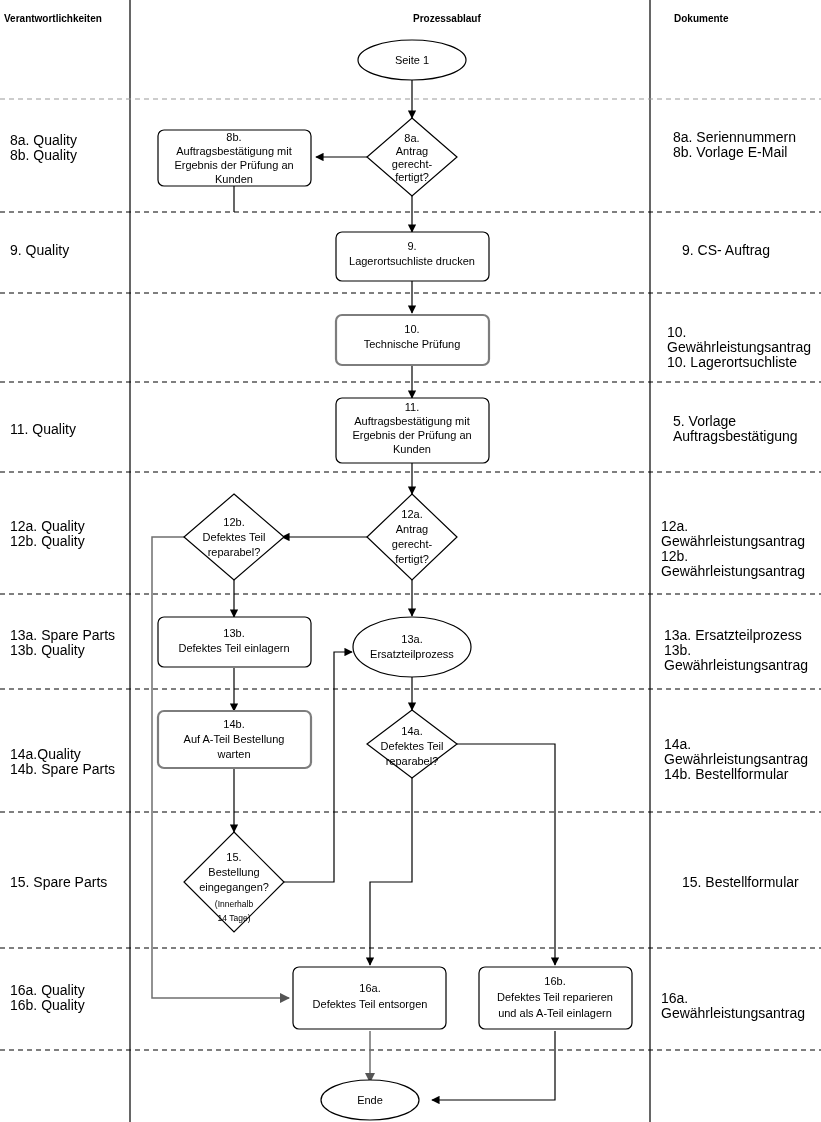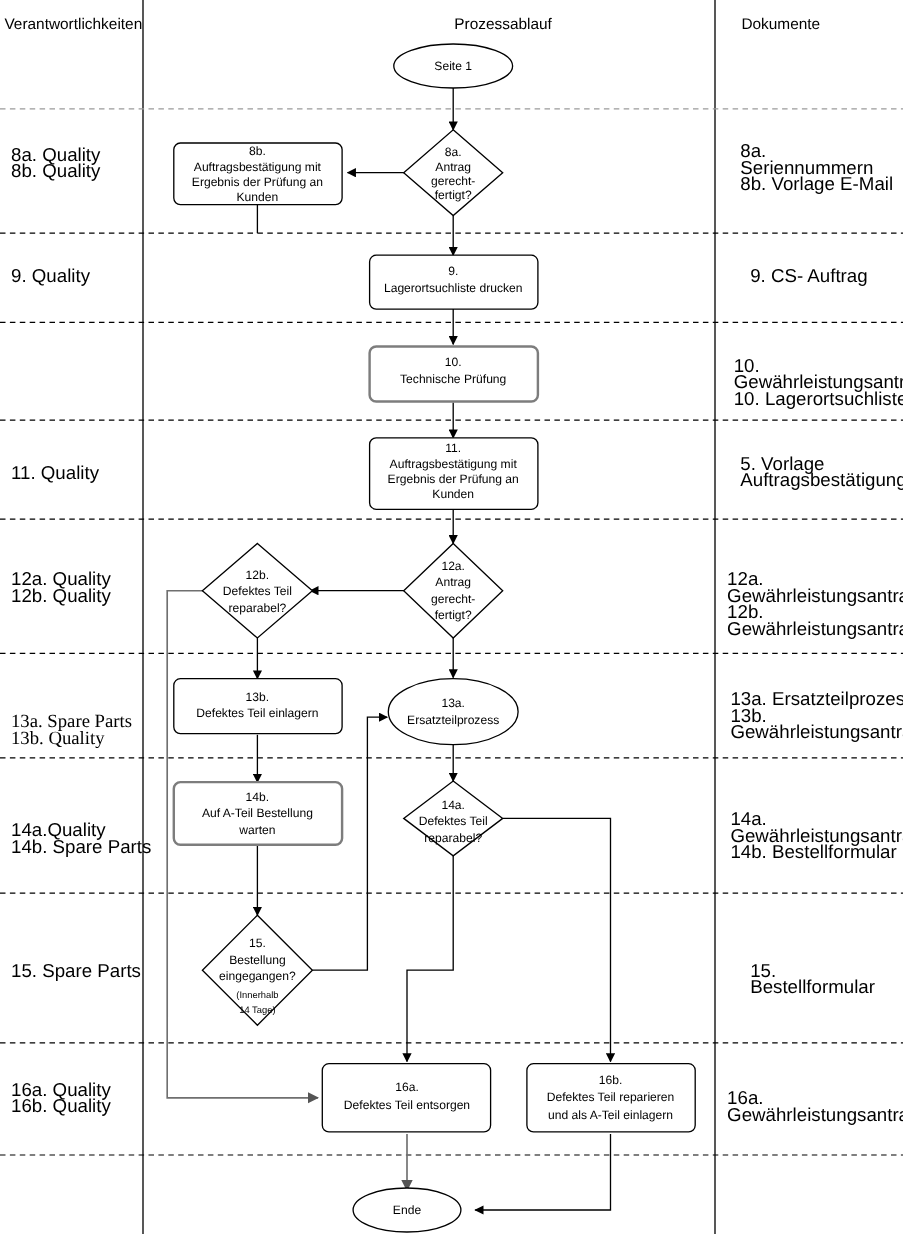--- a/index.html
+++ b/index.html
@@ -1,20 +1,20 @@
 <!DOCTYPE html>
 <html><head>
 <meta charset="utf-8">
 <style>
   html,body{margin:0;padding:0;background:#ffffff;}
   body{font-family:"Liberation Sans",sans-serif;color:#000;}
   #canvas{position:relative;width:821px;height:1122px;overflow:hidden;background:#fff;}
   svg{position:absolute;left:0;top:0;width:821px;height:1122px;}
-  .col-head{position:absolute;font-size:14px;font-weight:normal;color:#000;white-space:nowrap;}
-  .swim-text{position:absolute;font-size:17px;line-height:15px;color:#000;}
+  .col-head{position:absolute;font-size:10px;font-weight:bold;color:#000;white-space:nowrap;}
+  .swim-text{position:absolute;font-size:14px;line-height:15px;color:#000;}
   .swim-left{text-align:left;}
   .swim-right{text-align:left;}
   .node-label{font-size:11px;fill:#000;}
   .node-label-small{font-size:8.5px;fill:#000;}
   .shape{fill:#ffffff;stroke:#000000;stroke-width:1.2;}
   .shape-thick{fill:#ffffff;stroke:#7d7d7d;stroke-width:2.2;}
   .lane-line{stroke:#000;stroke-width:1.2;}
   .dash{stroke:#000;stroke-width:1.1;stroke-dasharray:5 4;}
   .dash-gray{stroke:#9a9a9a;stroke-width:1.1;stroke-dasharray:5 4;}
   .edge{stroke:#000;stroke-width:1.2;fill:none;}
@@ -36,21 +36,21 @@
   <div class="swim-text swim-left" style="left:10px;top:243px;">
       <div>9. Quality</div>
     </div>
   <div class="swim-text swim-left" style="left:10px;top:422px;">
       <div>11. Quality</div>
     </div>
   <div class="swim-text swim-left" style="left:10px;top:519px;">
       <div>12a. Quality</div>
       <div>12b. Quality</div>
     </div>
-  <div class="swim-text swim-left" style="left:10px;top:648px;font-family:Liberation Serif, serif;">
+  <div class="swim-text swim-left" style="left:10px;top:628px;">
       <div>13a. Spare Parts</div>
       <div>13b. Quality</div>
     </div>
   <div class="swim-text swim-left" style="left:10px;top:747px;">
       <div>14a.Quality</div>
       <div>14b. Spare Parts</div>
     </div>
   <div class="swim-text swim-left" style="left:10px;top:875px;">
       <div>15. Spare Parts</div>
     </div>

